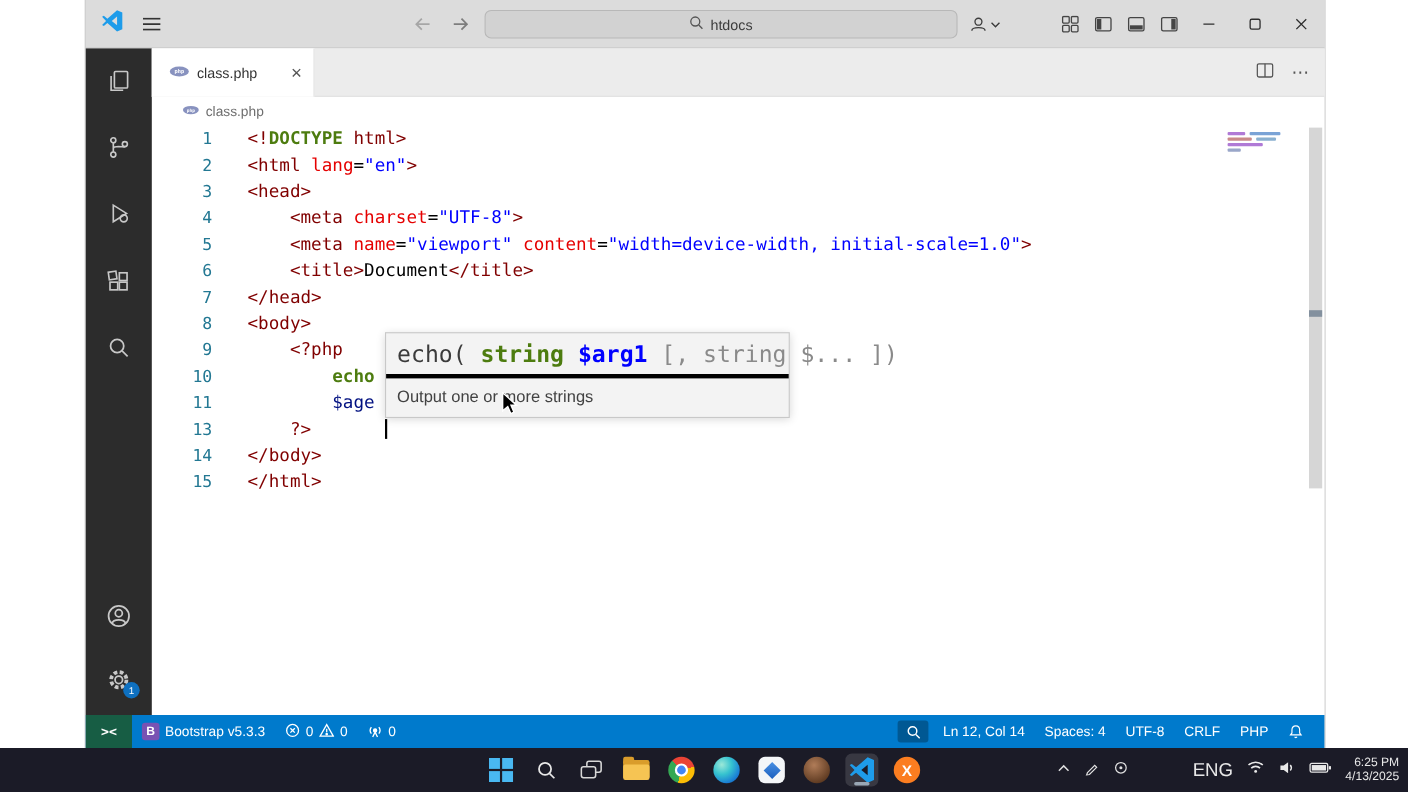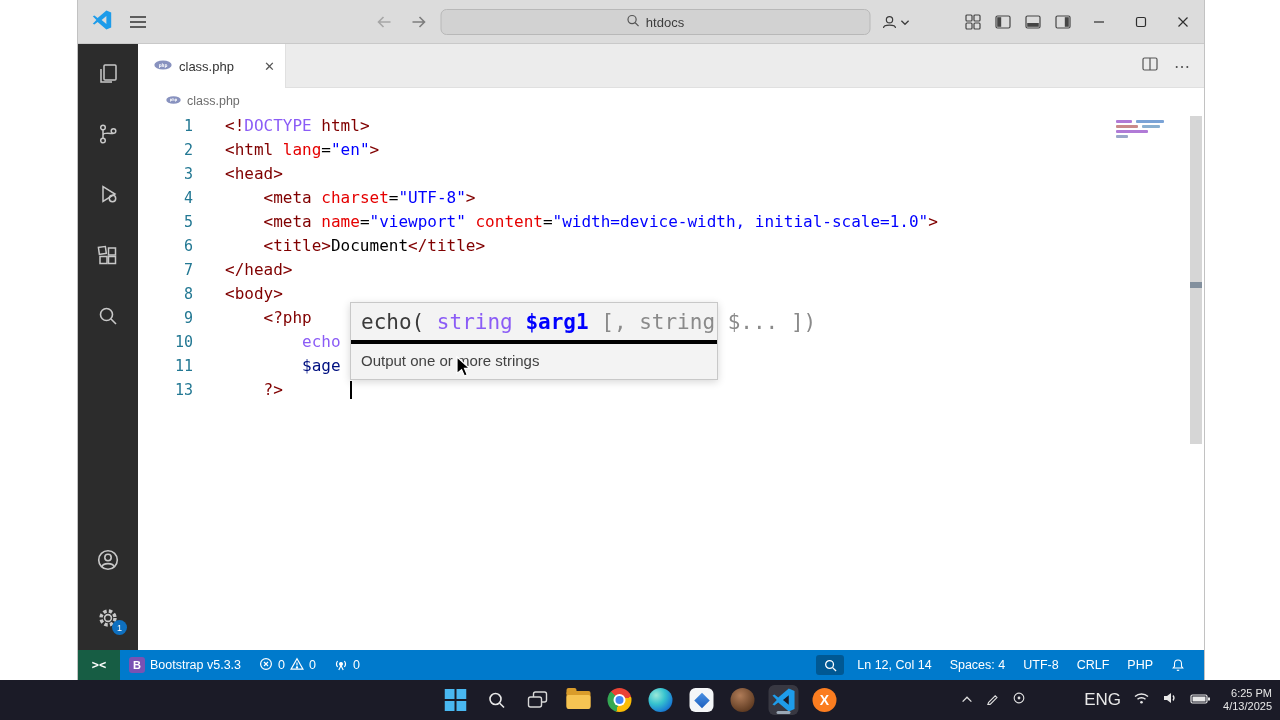--- a/index.html
+++ b/index.html
@@ -51,21 +51,21 @@
 
   
   .codearea { position:relative; flex:1; overflow:hidden;
               font-family:"DejaVu Sans Mono", monospace; font-size:16px; }
   .code-line { display:flex; height:24px; line-height:24px; position:relative; }
   .ln { width:55px; text-align:right; color:#237893; font-size:15px; flex:0 0 55px; }
   .code-line.active .ln { color:#0b216f; }
   .ltext { padding-left:32px; white-space:pre; }
   .code-line.active::after { content:""; position:absolute; left:84px; right:20px; top:0;
                              bottom:0; border:1px solid #e2e2e2; pointer-events:none; }
-  .c-tag{color:#800000;} .c-kw{color:#8b5cf6;} .c-attr{color:#e50000;}
+  .c-tag{color:#800000;} .c-kw{color:#4d7c0f;font-weight:bold;} .c-attr{color:#e50000;}
   .c-val{color:#0000ff;} .c-plain{color:#000000;} .c-var{color:#001080;}
   .c-sig{color:#3b3b3b;} .c-argbold{color:#0000ff;font-weight:bold;} .c-gray{color:#8a8a8a;}
 
   .caret { position:absolute; left:212px; top:267px; width:2px; height:18px; background:#000; }
 
   .paramhint { position:absolute; left:212px; top:188px; width:368px; background:#f3f3f3;
                border:1px solid #c8c8c8; box-shadow:0 2px 8px rgba(0,0,0,0.16); z-index:5; }
   .paramhint .sig { padding:7px 10px 6px 10px; font-size:21px; white-space:pre; }
   .paramhint .desc { border-top:4px solid #000000; padding:8px 10px 10px 10px;
                      font-family:"Liberation Sans", sans-serif; font-size:15px; color:#424242; }
@@ -358,20 +358,28 @@
                 <span class="ltext"><span class="c-plain">        </span><span class="c-kw">echo</span></span>
               </div>
               <div class="code-line">
                 <span class="ln">11</span>
                 <span class="ltext"><span class="c-plain">        </span><span class="c-var">$age</span></span>
               </div>
               <div class="code-line">
                 <span class="ln">13</span>
                 <span class="ltext"><span class="c-plain">    </span><span class="c-tag">?&gt;</span></span>
               </div>
+              <div class="code-line">
+                <span class="ln">14</span>
+                <span class="ltext"><span class="c-tag">&lt;/body&gt;</span></span>
+              </div>
+              <div class="code-line">
+                <span class="ln">15</span>
+                <span class="ltext"><span class="c-tag">&lt;/html&gt;</span></span>
+              </div>
             </div>
 
           <div class="caret"></div>
 
           <div class="paramhint">
             <div class="sig" style="font-family:'DejaVu Sans Mono', monospace;"><span class="c-sig">echo( </span><span class="c-kw">string </span><span class="c-argbold">$arg1</span><span class="c-gray"> [, string $... ])</span></div>
             <div class="desc">Output one or more strings</div>
           </div>
 
           <div class="minimap">

